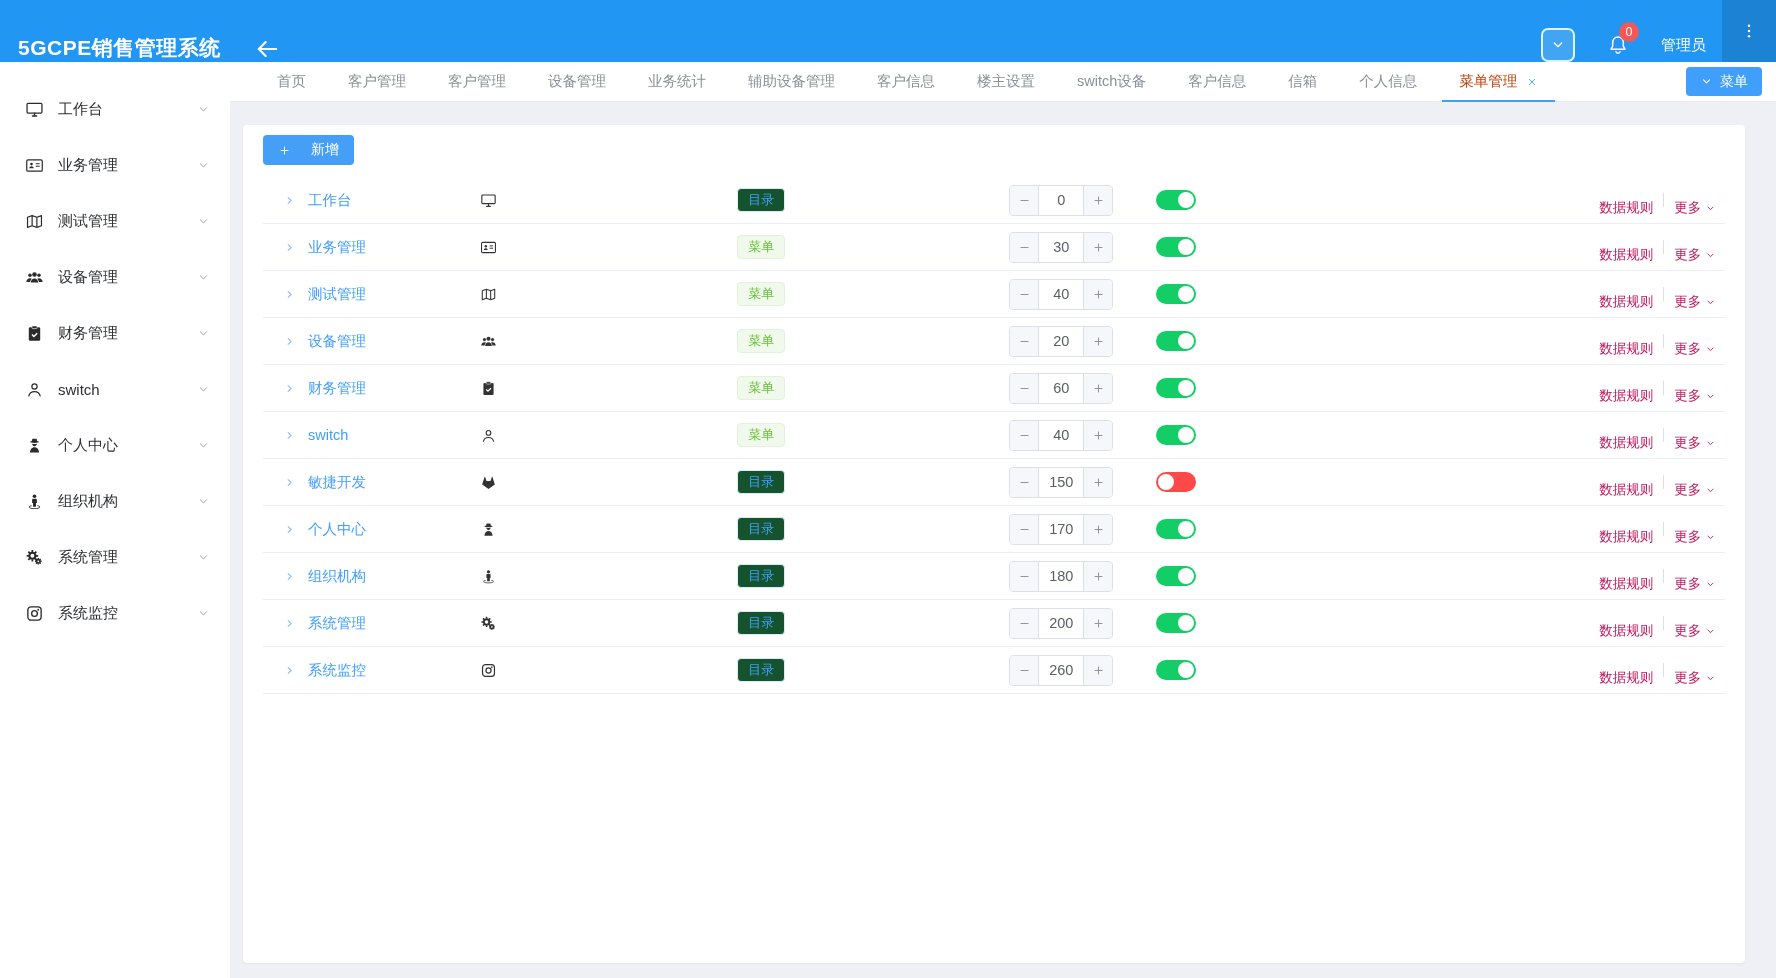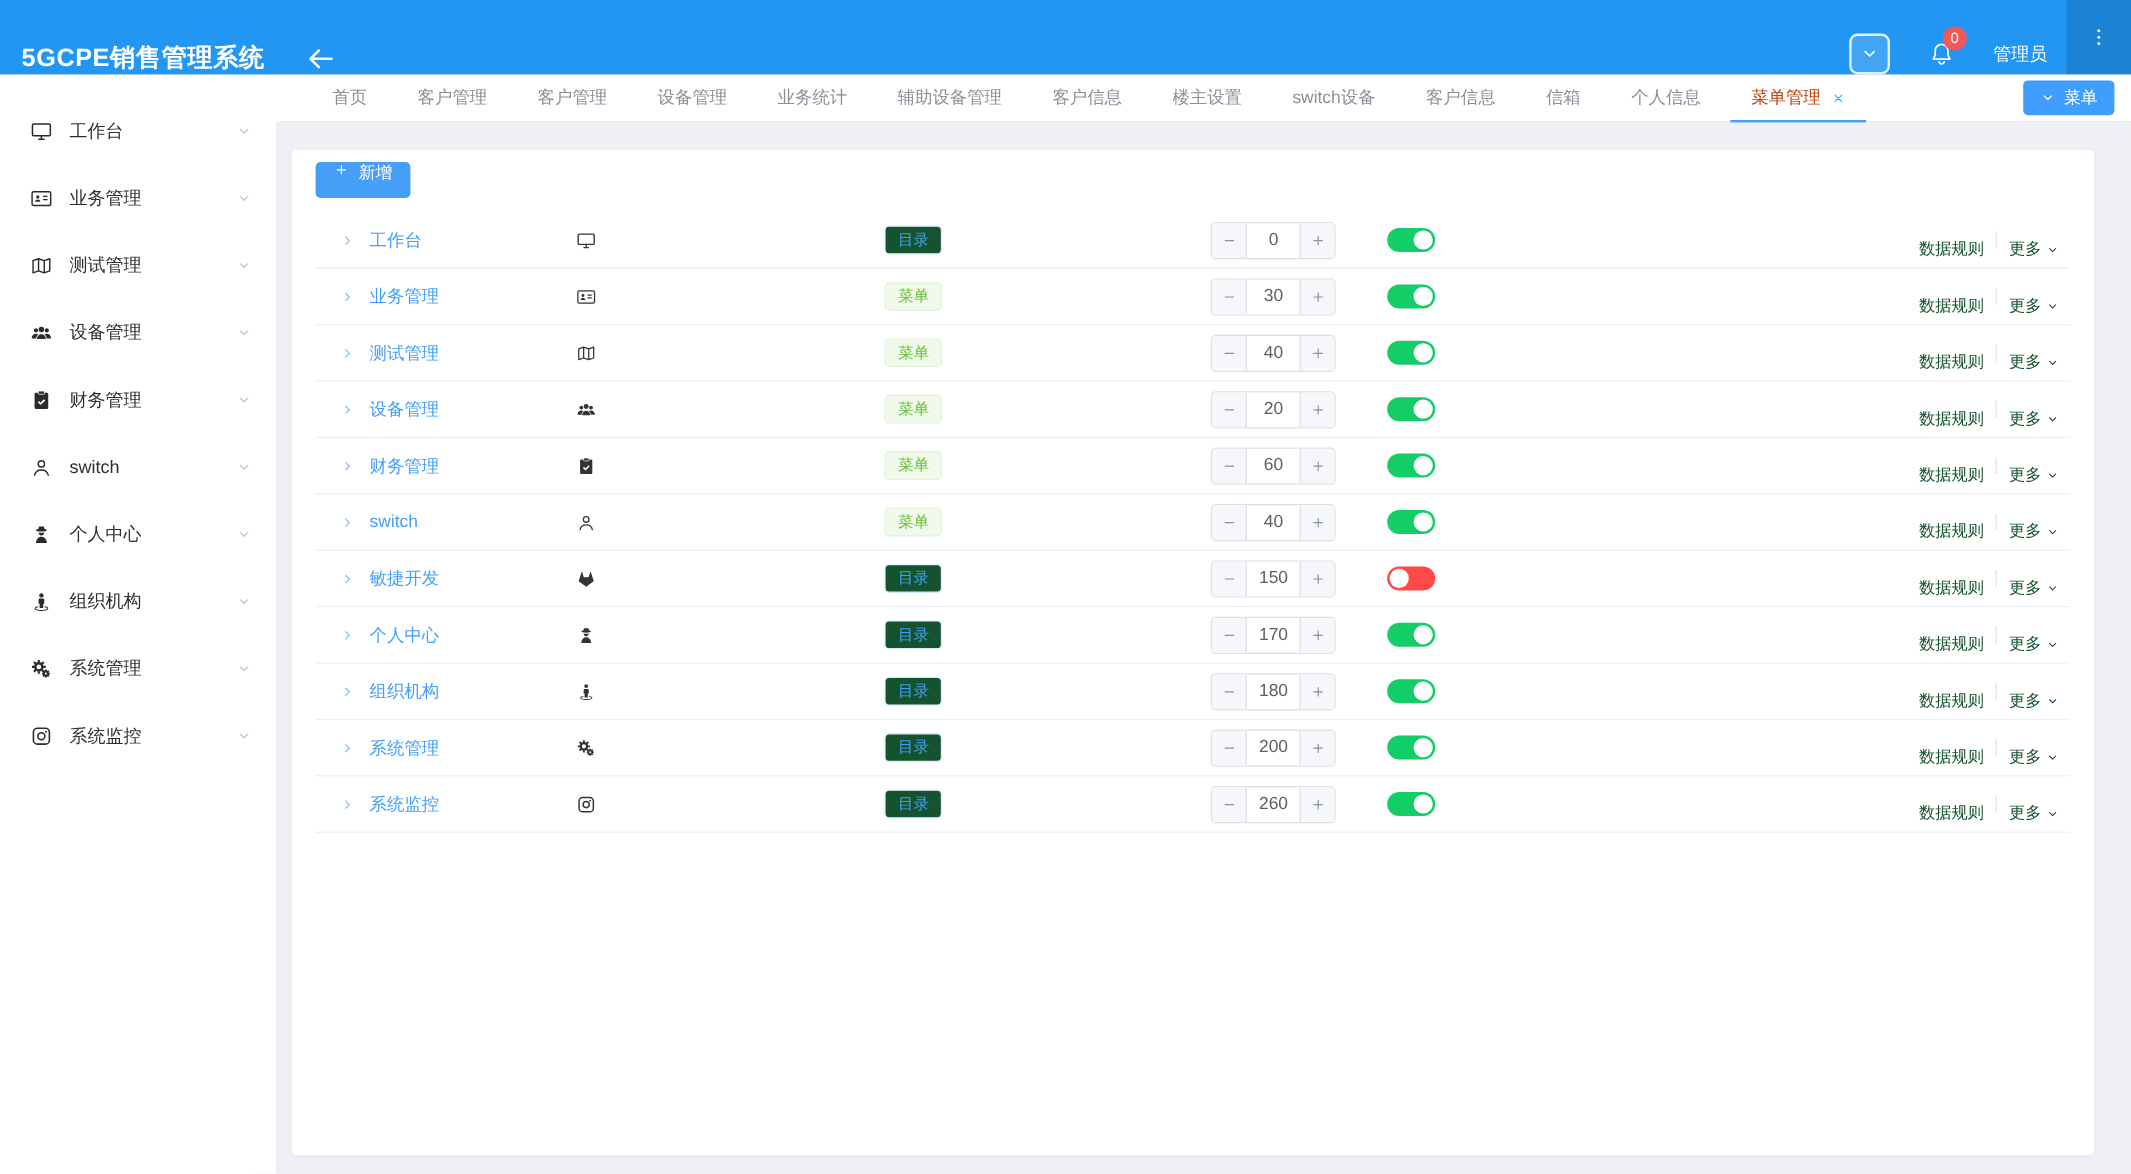--- a/index.html
+++ b/index.html
@@ -46,21 +46,21 @@
   .menu-btn { margin-left:auto; background:#409eff; color:#fff; border:none; border-radius:4px;
     height:29px; padding:0 14px; font-size:14px; display:flex; align-items:center; gap:7px; cursor:pointer; }
   .menu-btn .svgi { width:13px; height:13px; }
 
   
   .main { position:absolute; top:102px; left:230px; right:0; bottom:0; background:#eef0f5;
     padding:23px 31px 15px 13px; }
   .card { background:#fff; border-radius:4px; height:100%; padding:8px 20px;
     box-shadow:0 1px 3px rgba(0,0,0,.05); overflow:hidden; }
   .add-btn { background:#459ff6; color:#fff; border:none; border-radius:4px; height:30px; padding:0 15px;
-    font-size:14px; display:inline-flex; gap:8px; cursor:pointer; margin:2px 0 12px; }
+    font-size:14px; display:inline-flex; align-items:center; gap:20px; cursor:pointer; margin:2px 0 12px; }
   .add-btn .svgi { width:13px; height:13px; }
 
   
   .table { width:100%; }
   .thead { display:flex; align-items:center; background:#f6f7fa; height:28px;
     font-weight:bold; color:#303133; font-size:14.5px; }
   .th { text-align:center; }
   .tr { display:flex; align-items:center; height:47px; border-bottom:1px solid #ebeef5; font-size:14.5px; }
   .c-name   { width:13.65%; flex:none; }
   .c-icon   { width:16.4%;  flex:none; }
@@ -92,21 +92,21 @@
 
   .toggle { width:40px; height:20px; border-radius:10px; position:relative; margin-left:40px; cursor:pointer; }
   .toggle.on  { background:#13ce66; }
   .toggle.off { background:#ff4949; }
   .knob { position:absolute; top:2px; width:16px; height:16px; border-radius:50%; background:#fff; }
   .on  .knob { right:2px; }
   .off .knob { left:2px; }
 
   .td-actions { display:flex; align-items:center; justify-content:flex-end; gap:10px;
     padding-right:8px; font-size:13.5px; }
-  .action-link { color:#14532d; cursor:pointer; display:inline-flex; align-items:center; gap:4px; white-space:nowrap;margin-top:16px; }
+  .action-link { color:#be185d; cursor:pointer; display:inline-flex; align-items:center; gap:4px; white-space:nowrap;margin-top:16px; }
   .action-divider { width:1px; height:14px; background:#dcdfe6; }
   .more-chev { width:11px; height:11px; }
 </style>
 </head>
 <body>
 
 <svg width="0" height="0" style="position:absolute" aria-hidden="true">
   <defs>
     <symbol id="i-desktop" viewBox="0 0 24 24">
       <rect x="2.6" y="4.3" width="18.8" height="12.2" rx="1.2" fill="none" stroke="currentColor" stroke-width="1.6"></rect>

